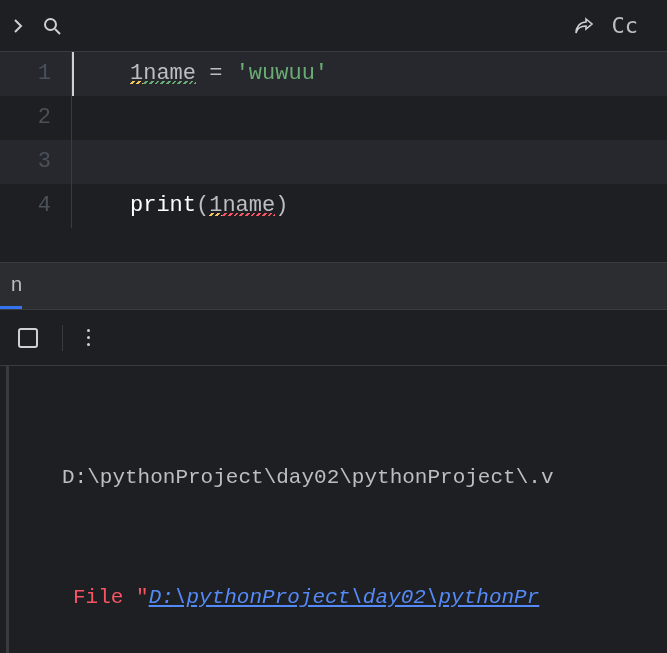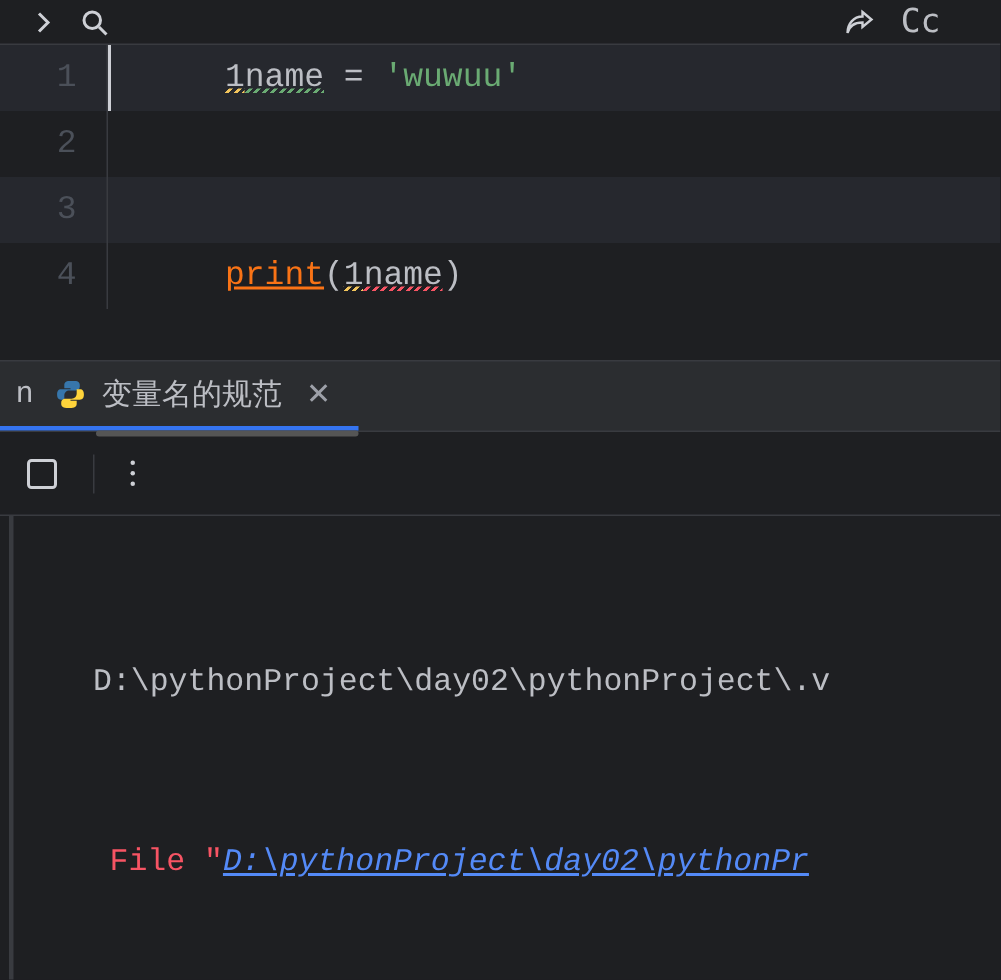--- a/index.html
+++ b/index.html
@@ -6,24 +6,24 @@
   body {
     background: #1e1f22;
     color: #bcbec4;
     font-family: "Segoe UI", "Microsoft YaHei", sans-serif;
     width: 667px;
     height: 653px;
     overflow: hidden;
     font-size: 18px;
   }
   .top-toolbar {
-    height: 30px;
+    height: 52px;
     display: flex;
     align-items: center;
-    padding: 0 22px;
+    padding: 0 11px;
     border-bottom: 1px solid #393b40;
     justify-content: flex-end;
   }
   .top-toolbar .icon { color: #9da0a8; margin-right: 18px; display: flex; align-items: center; }
   .top-toolbar .spacer { flex: 1; }
   .editor-area { background: #1e1f22; }
   .code-line {
     display: flex;
     align-items: flex-start;
     height: 44px;
@@ -34,31 +34,31 @@
     text-align: right;
     padding-right: 20px;
     color: #4b5059;
     font-family: Consolas, "Courier New", monospace;
     font-size: 22px;
     line-height: 44px;
     border-right: 1px solid #393b40;
     user-select: none;
   }
   .code {
-    padding-left: 78px;
+    padding-left: 58px;
     font-family: Consolas, "Courier New", monospace;
     font-size: 22px;
     line-height: 44px;
     white-space: pre;
     position: relative;
   }
   .tk-def { color: #bcbec4; }
   .tk-op { color: #bcbec4; }
   .tk-str { color: #6aab73; }
-  .tk-fn { color: #f97316; text-decoration: underline; }
+  .tk-fn { color: #ffffff; }
   .tk-par { color: #bcbec4; }
   .caret-highlight {
     box-shadow: inset 2px 0 0 #ced0d6;
   }
   .squiggle {
     position: relative;
   }
   .squiggle::after {
     content: "";
     position: absolute;
@@ -179,31 +179,20 @@
     <div class="code"><span class="tk-fn">print</span><span class="tk-par">(</span><span class="tk-def squiggle sq-yellow">1</span><span class="tk-def squiggle sq-red">name</span><span class="tk-par">)</span></div>
   </div>
   <div class="code-line editor-pad">
     <div class="gutter"></div>
       <div class="code"></div>
   </div>
 </div>
 
 <div class="tab-strip">
   <div class="tab-stub-left">n</div>
-  <div class="tab">
-    <span class="py-icon">
-      <svg width="22" height="22" viewBox="0 0 32 32">
-        <path d="M15 3c-4 0-5 2-5 4v3h6v1H7c-3 0-4 2-4 5s1 5 4 5h3v-4c0-3 2-5 5-5h6c2 0 4-1 4-4V7c0-2-1-4-5-4h-5z" fill="#3776ab"></path>
-        <path d="M17 29c4 0 5-2 5-4v-3h-6v-1h9c3 0 4-2 4-5s-1-5-4-5h-3v4c0 3-2 5-5 5h-6c-2 0-4 1-4 4v1c0 2 1 4 5 4h5z" fill="#ffd43b"></path>
-      </svg>
-    </span>
-    <span>变量名的规范</span>
-    <span class="close">✕</span>
-    <div class="tab-scroll-indicator"></div>
-  </div>
 </div>
 
 <div class="run-toolbar">
   <div class="stop-btn"></div>
   <div class="vsep"></div>
   <div class="kebab">
       <span></span>
       <span></span>
       <span></span>
     </div>

